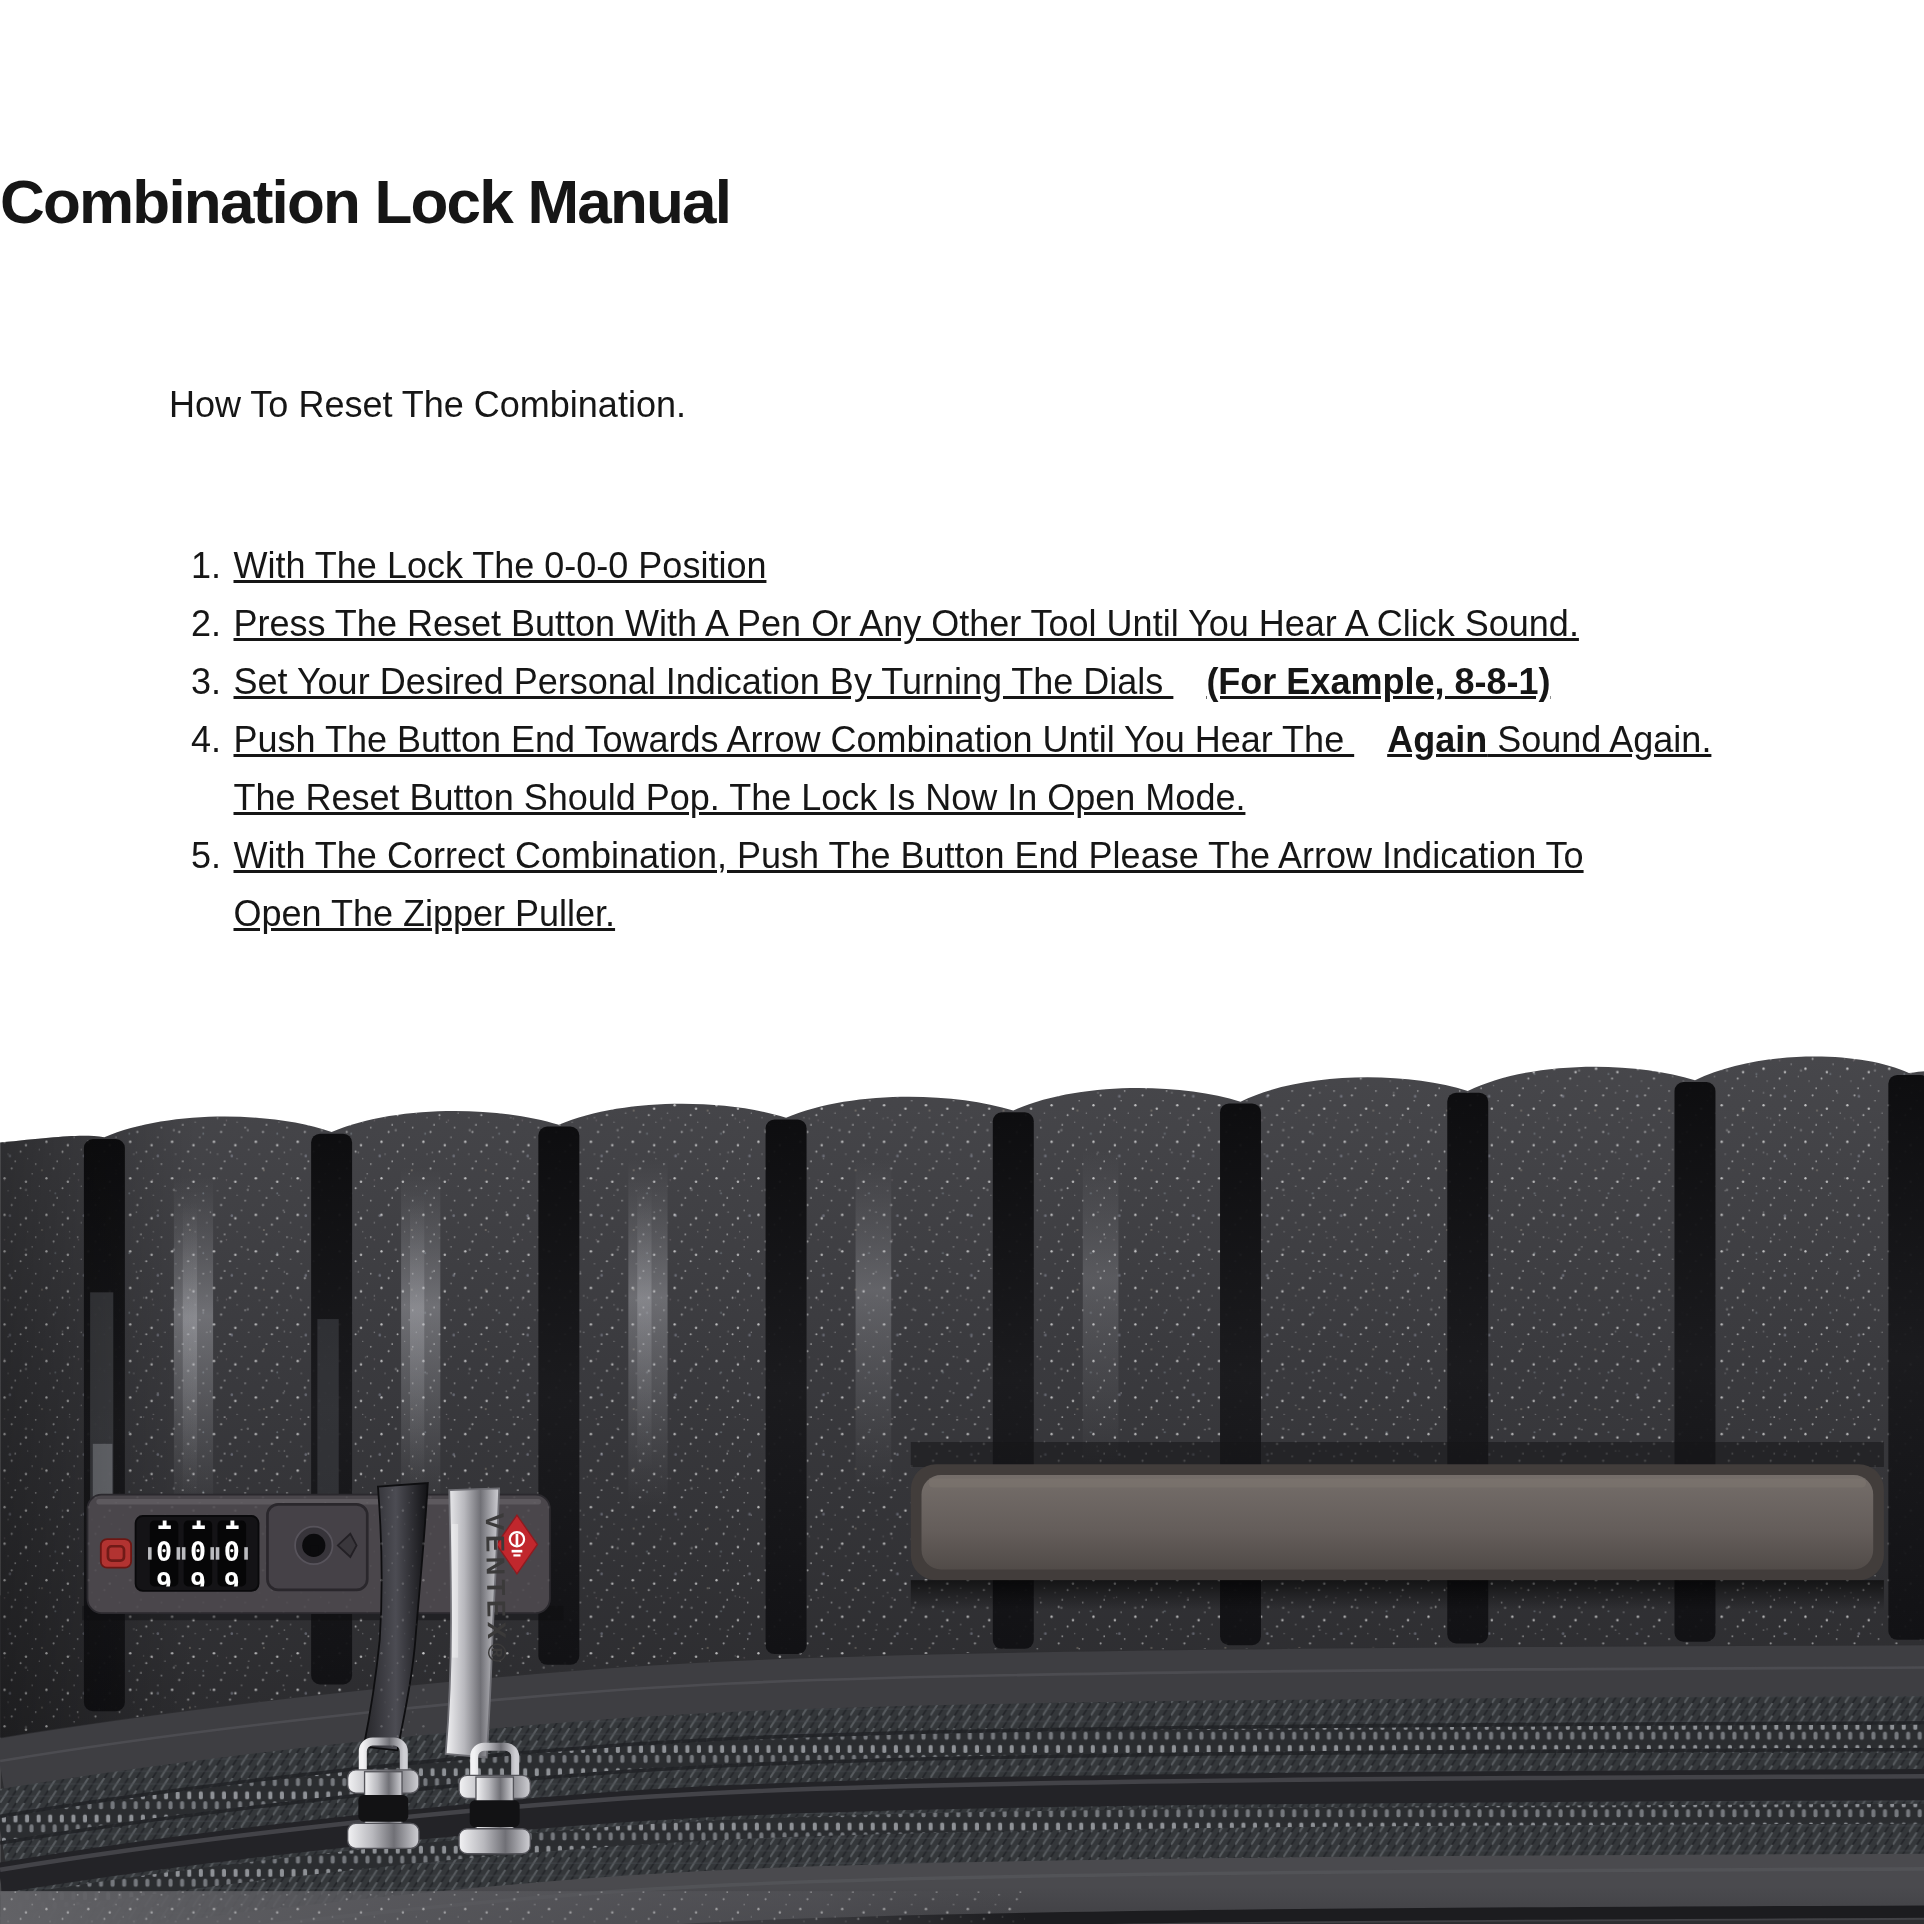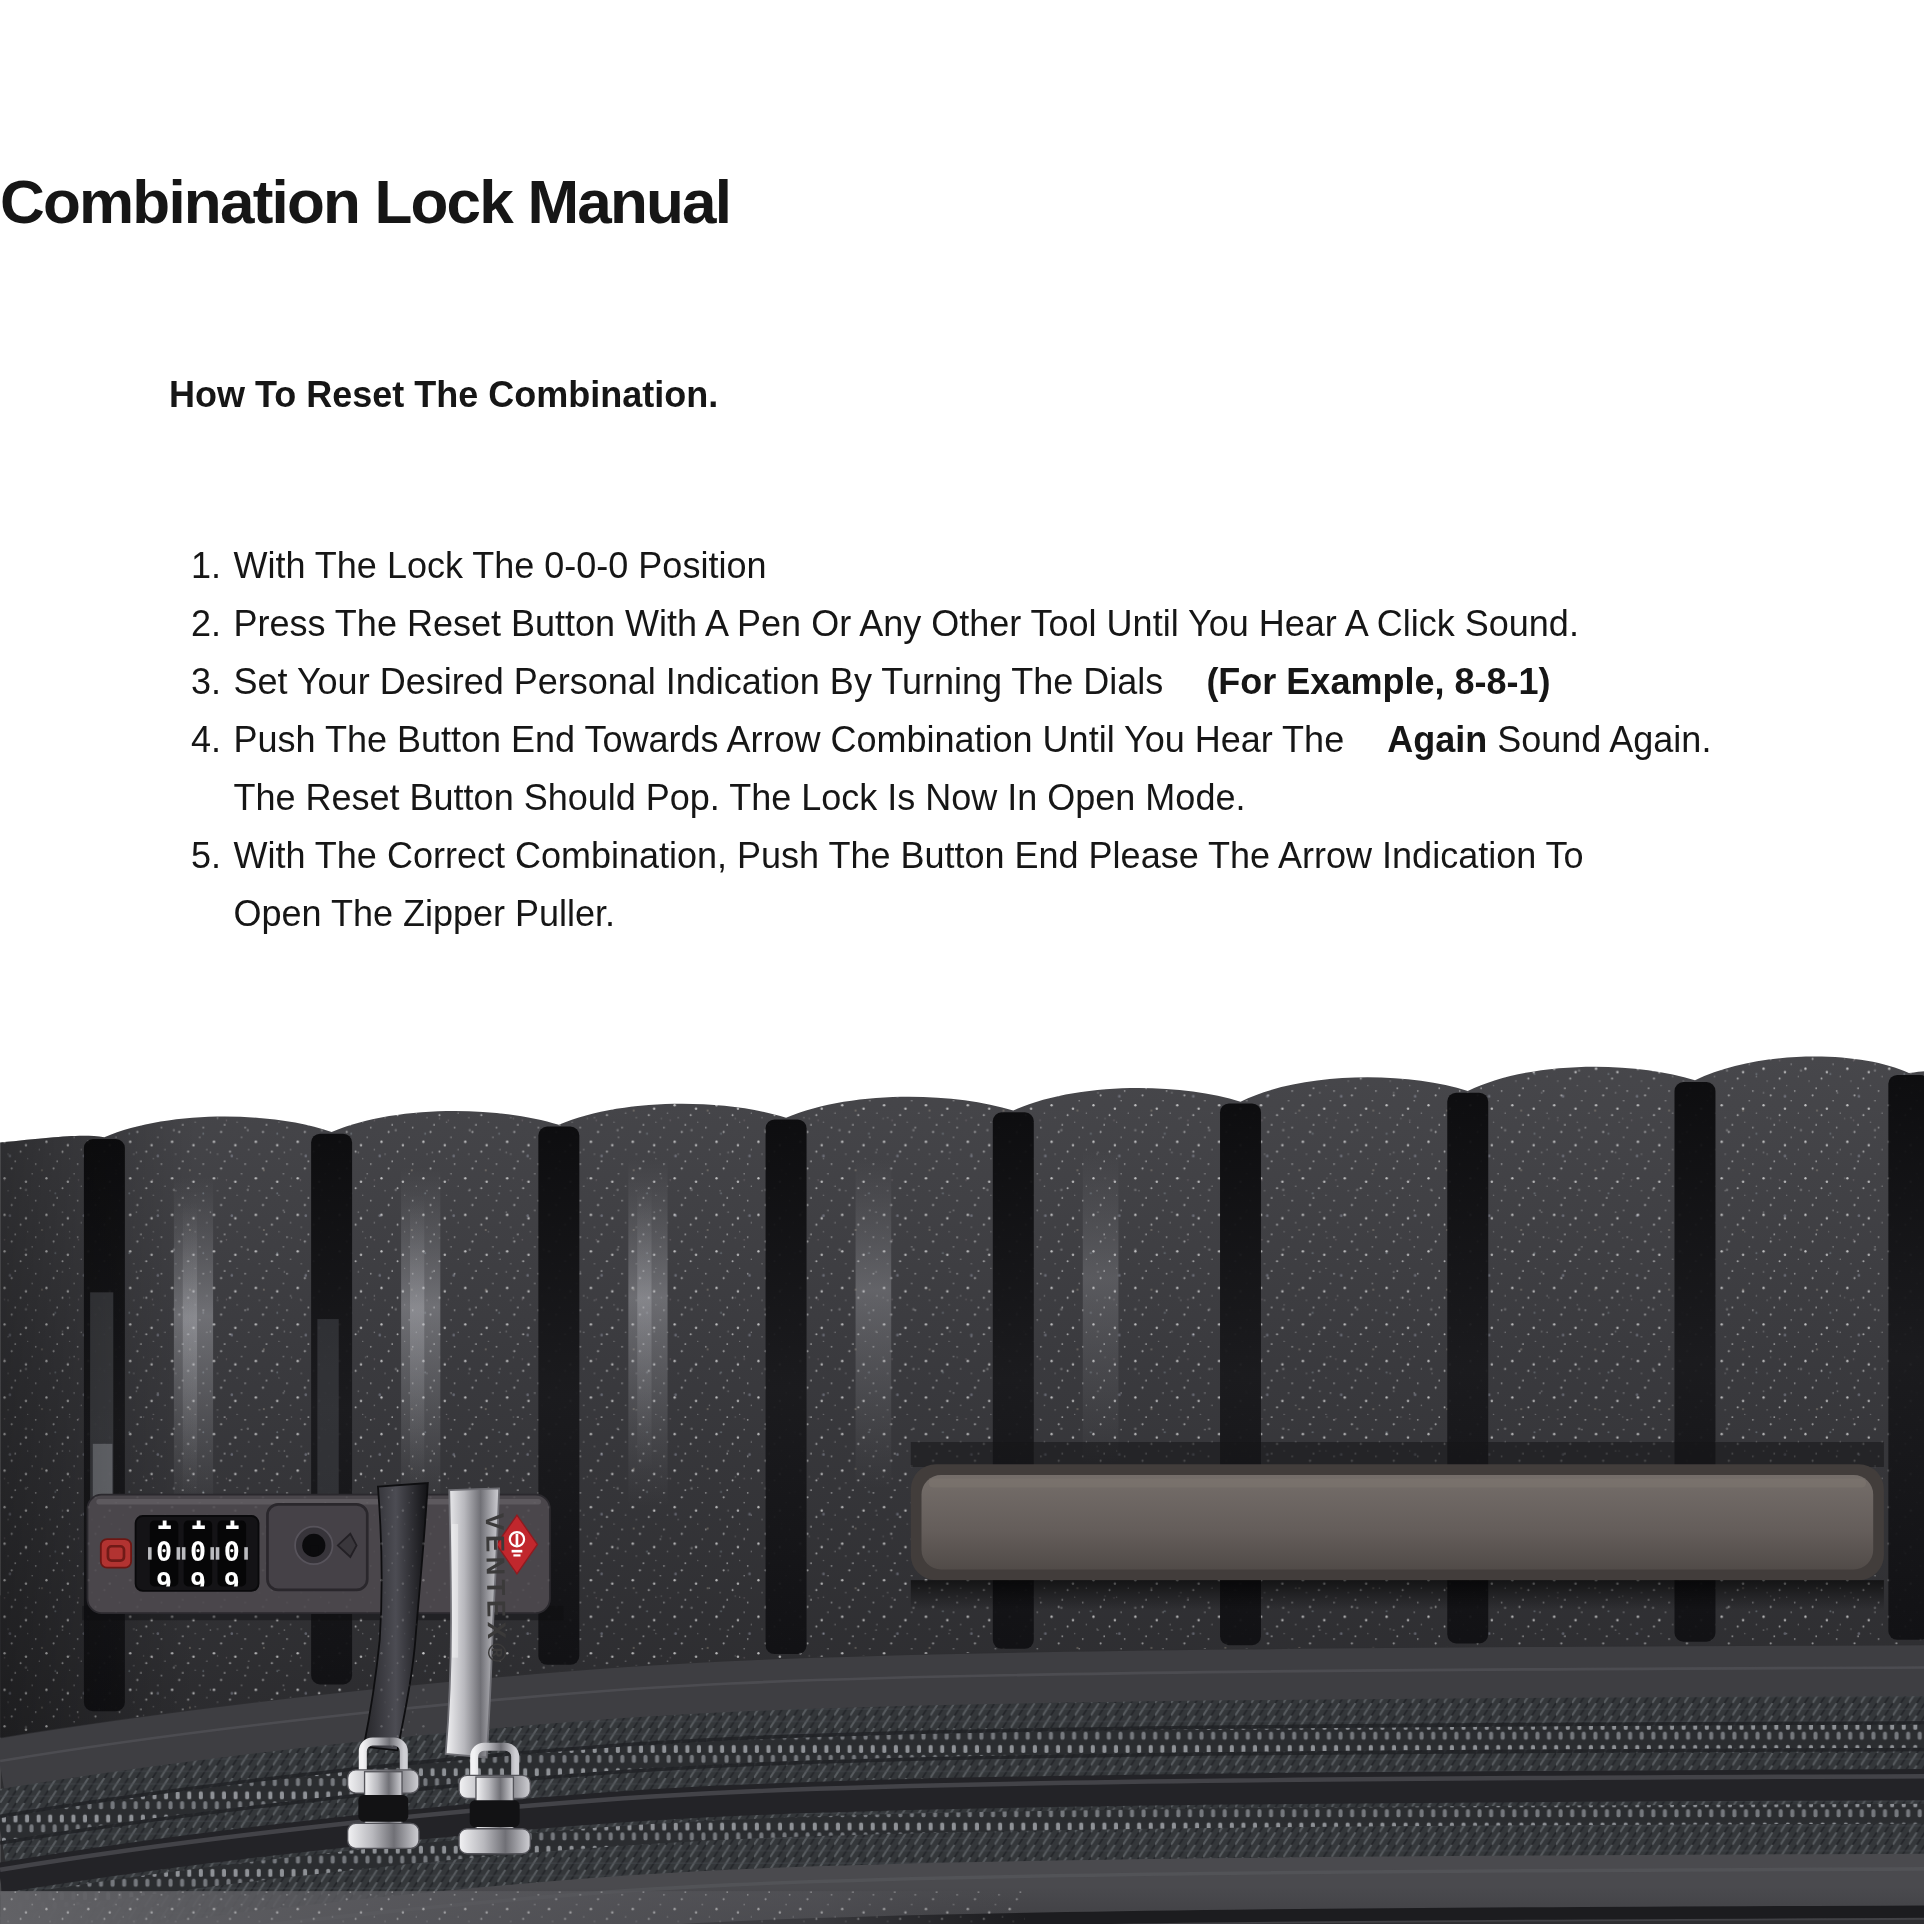--- a/index.html
+++ b/index.html
@@ -5,31 +5,31 @@
   html,body{margin:0;padding:0;overflow:hidden;}
   body{
     width:1925px;height:1925px;position:relative;background:#ffffff;
     font-family:"Liberation Sans", sans-serif;color:#161616;
   }
   .title{
     position:absolute;top:168px;left:0;width:1925px;text-align:left;
     font-size:62px;font-weight:bold;letter-spacing:-1.8px;line-height:68px;
   }
   .intro{
-    position:absolute;left:169px;top:365px;width:1675px;
-    font-size:36px;font-weight:bold;line-height:59px;
+    position:absolute;left:169px;top:375px;width:1675px;
+    font-size:36px;font-weight:normal;line-height:59px;
   }
   .intro div{white-space:pre-line;}
   .steps{
     position:absolute;left:169px;top:537px;margin:0;padding:0;list-style:none;
     font-size:36px;line-height:58px;
   }
   .steps li{display:flex;align-items:flex-start;}
   .steps .num{flex:0 0 52px;width:52px;text-align:right;}
-  .steps .step-text{margin:0 0 0 12.5px;white-space:pre-line;width:1568px;}
+  .steps .step-text{margin:0 0 0 12.5px;white-space:pre-line;width:1568px;text-decoration:underline;}
   .steps b{font-weight:bold;margin-left:33px;}
   .photo{position:absolute;left:0;top:1025px;width:1925px;height:900px;}
   .photo svg{display:block;}
 </style>
 </head>
 <body>
 
 <div class="title">Combination Lock Manual</div>
 
 <div class="intro">

